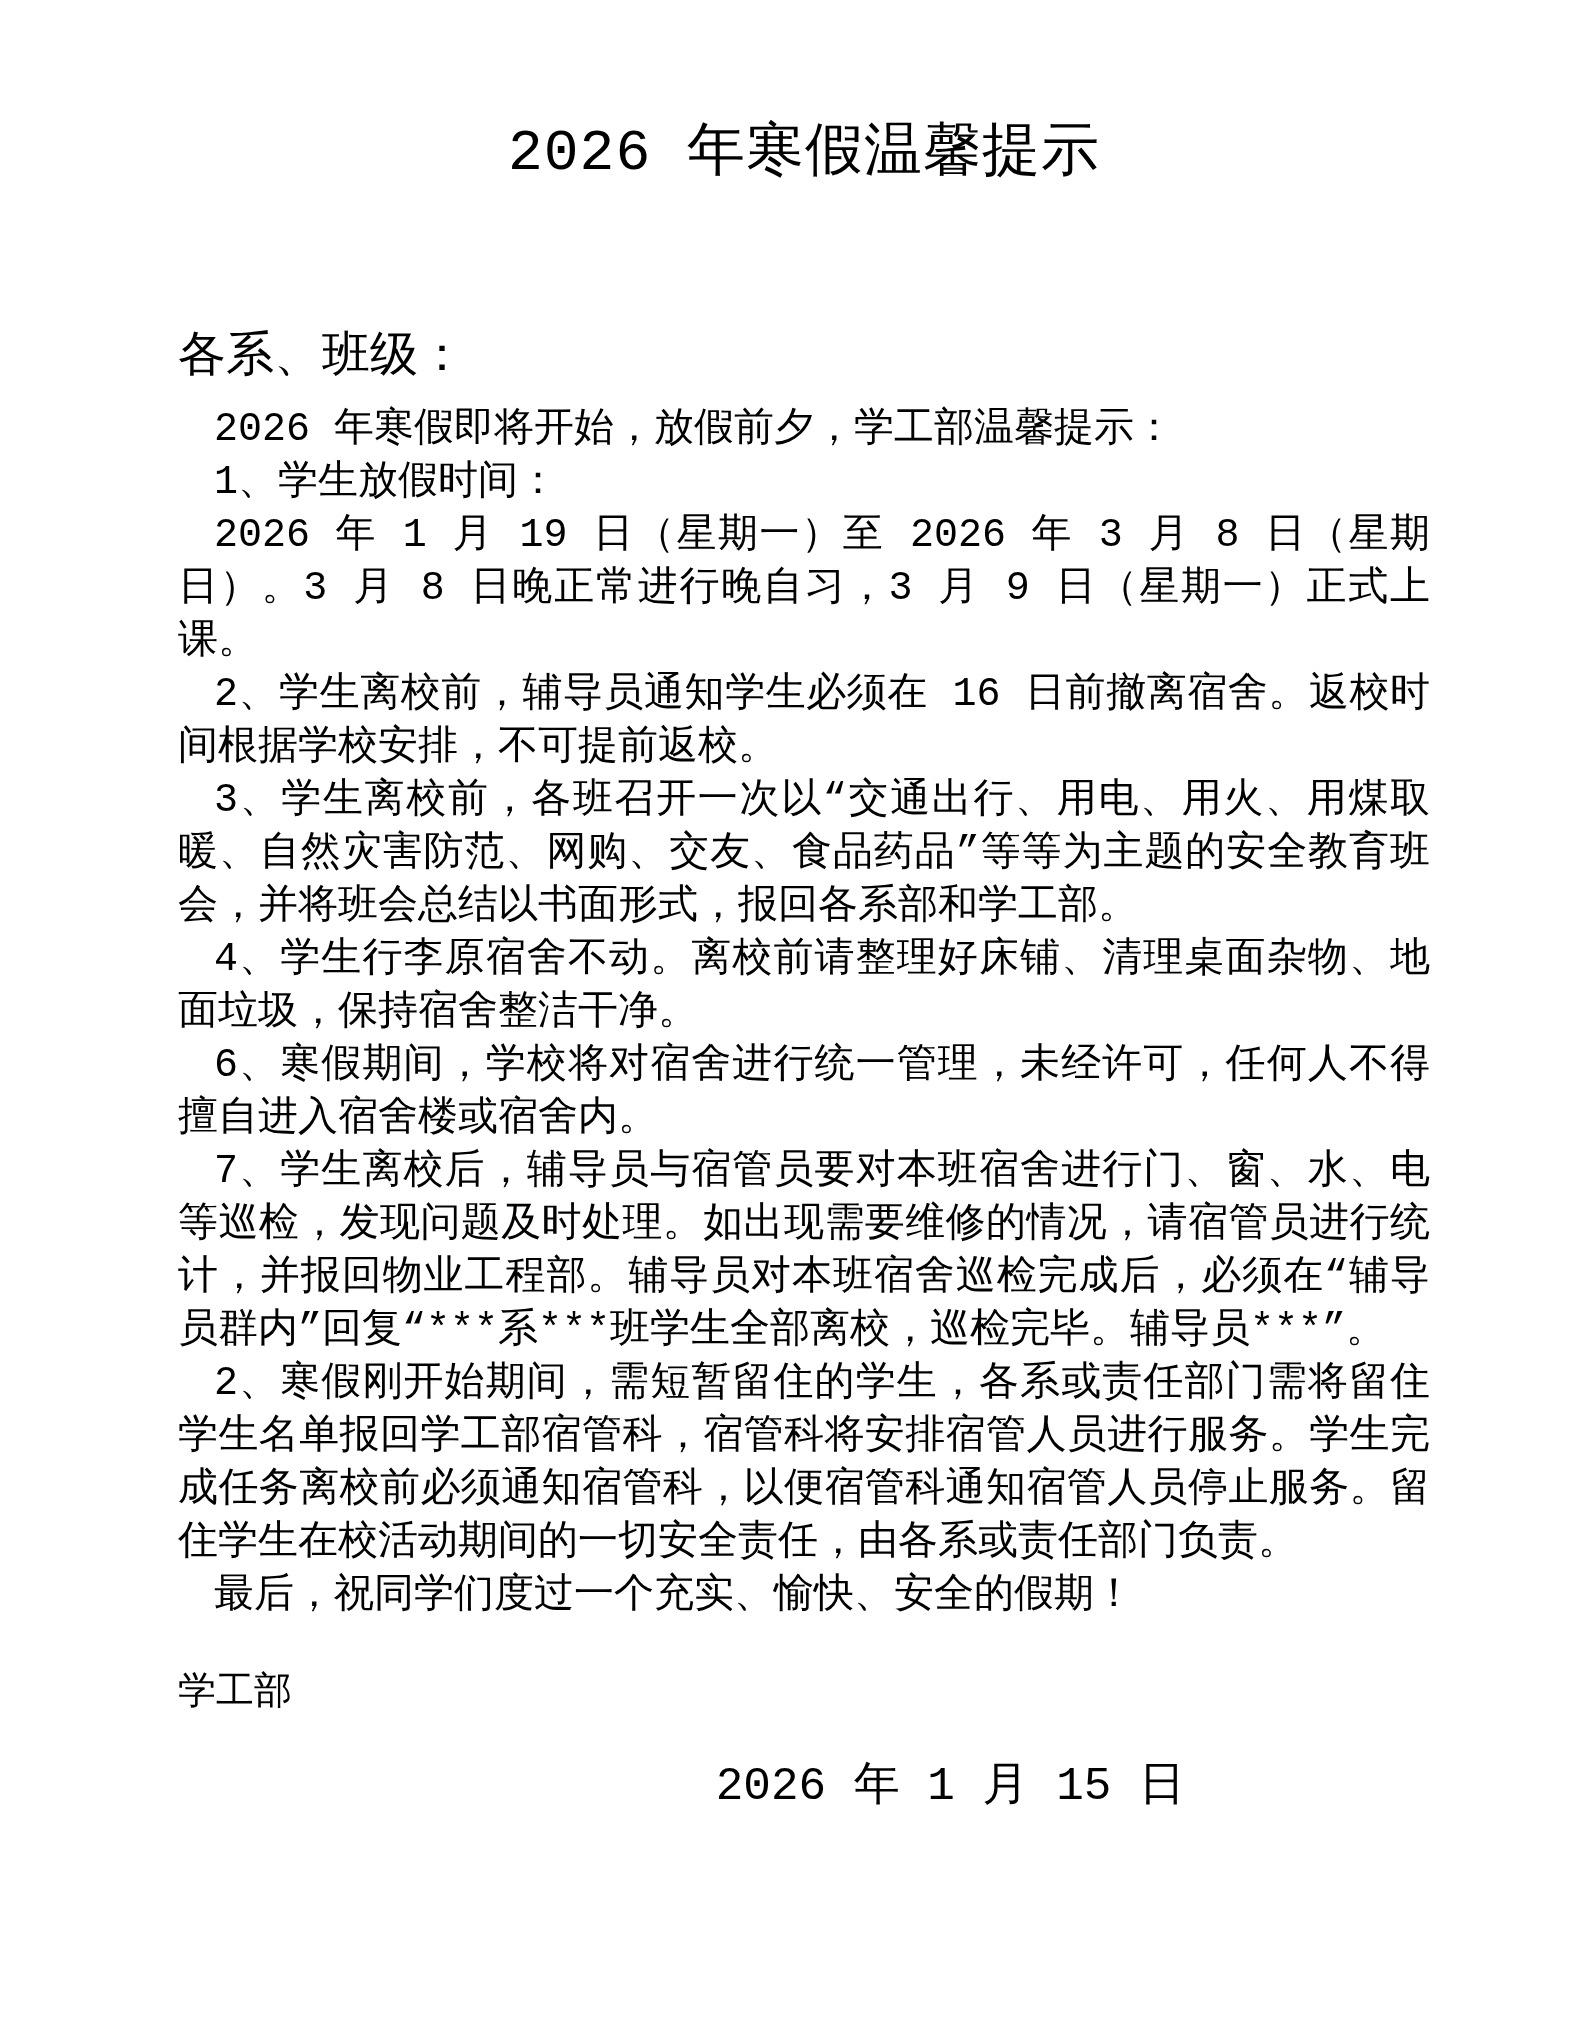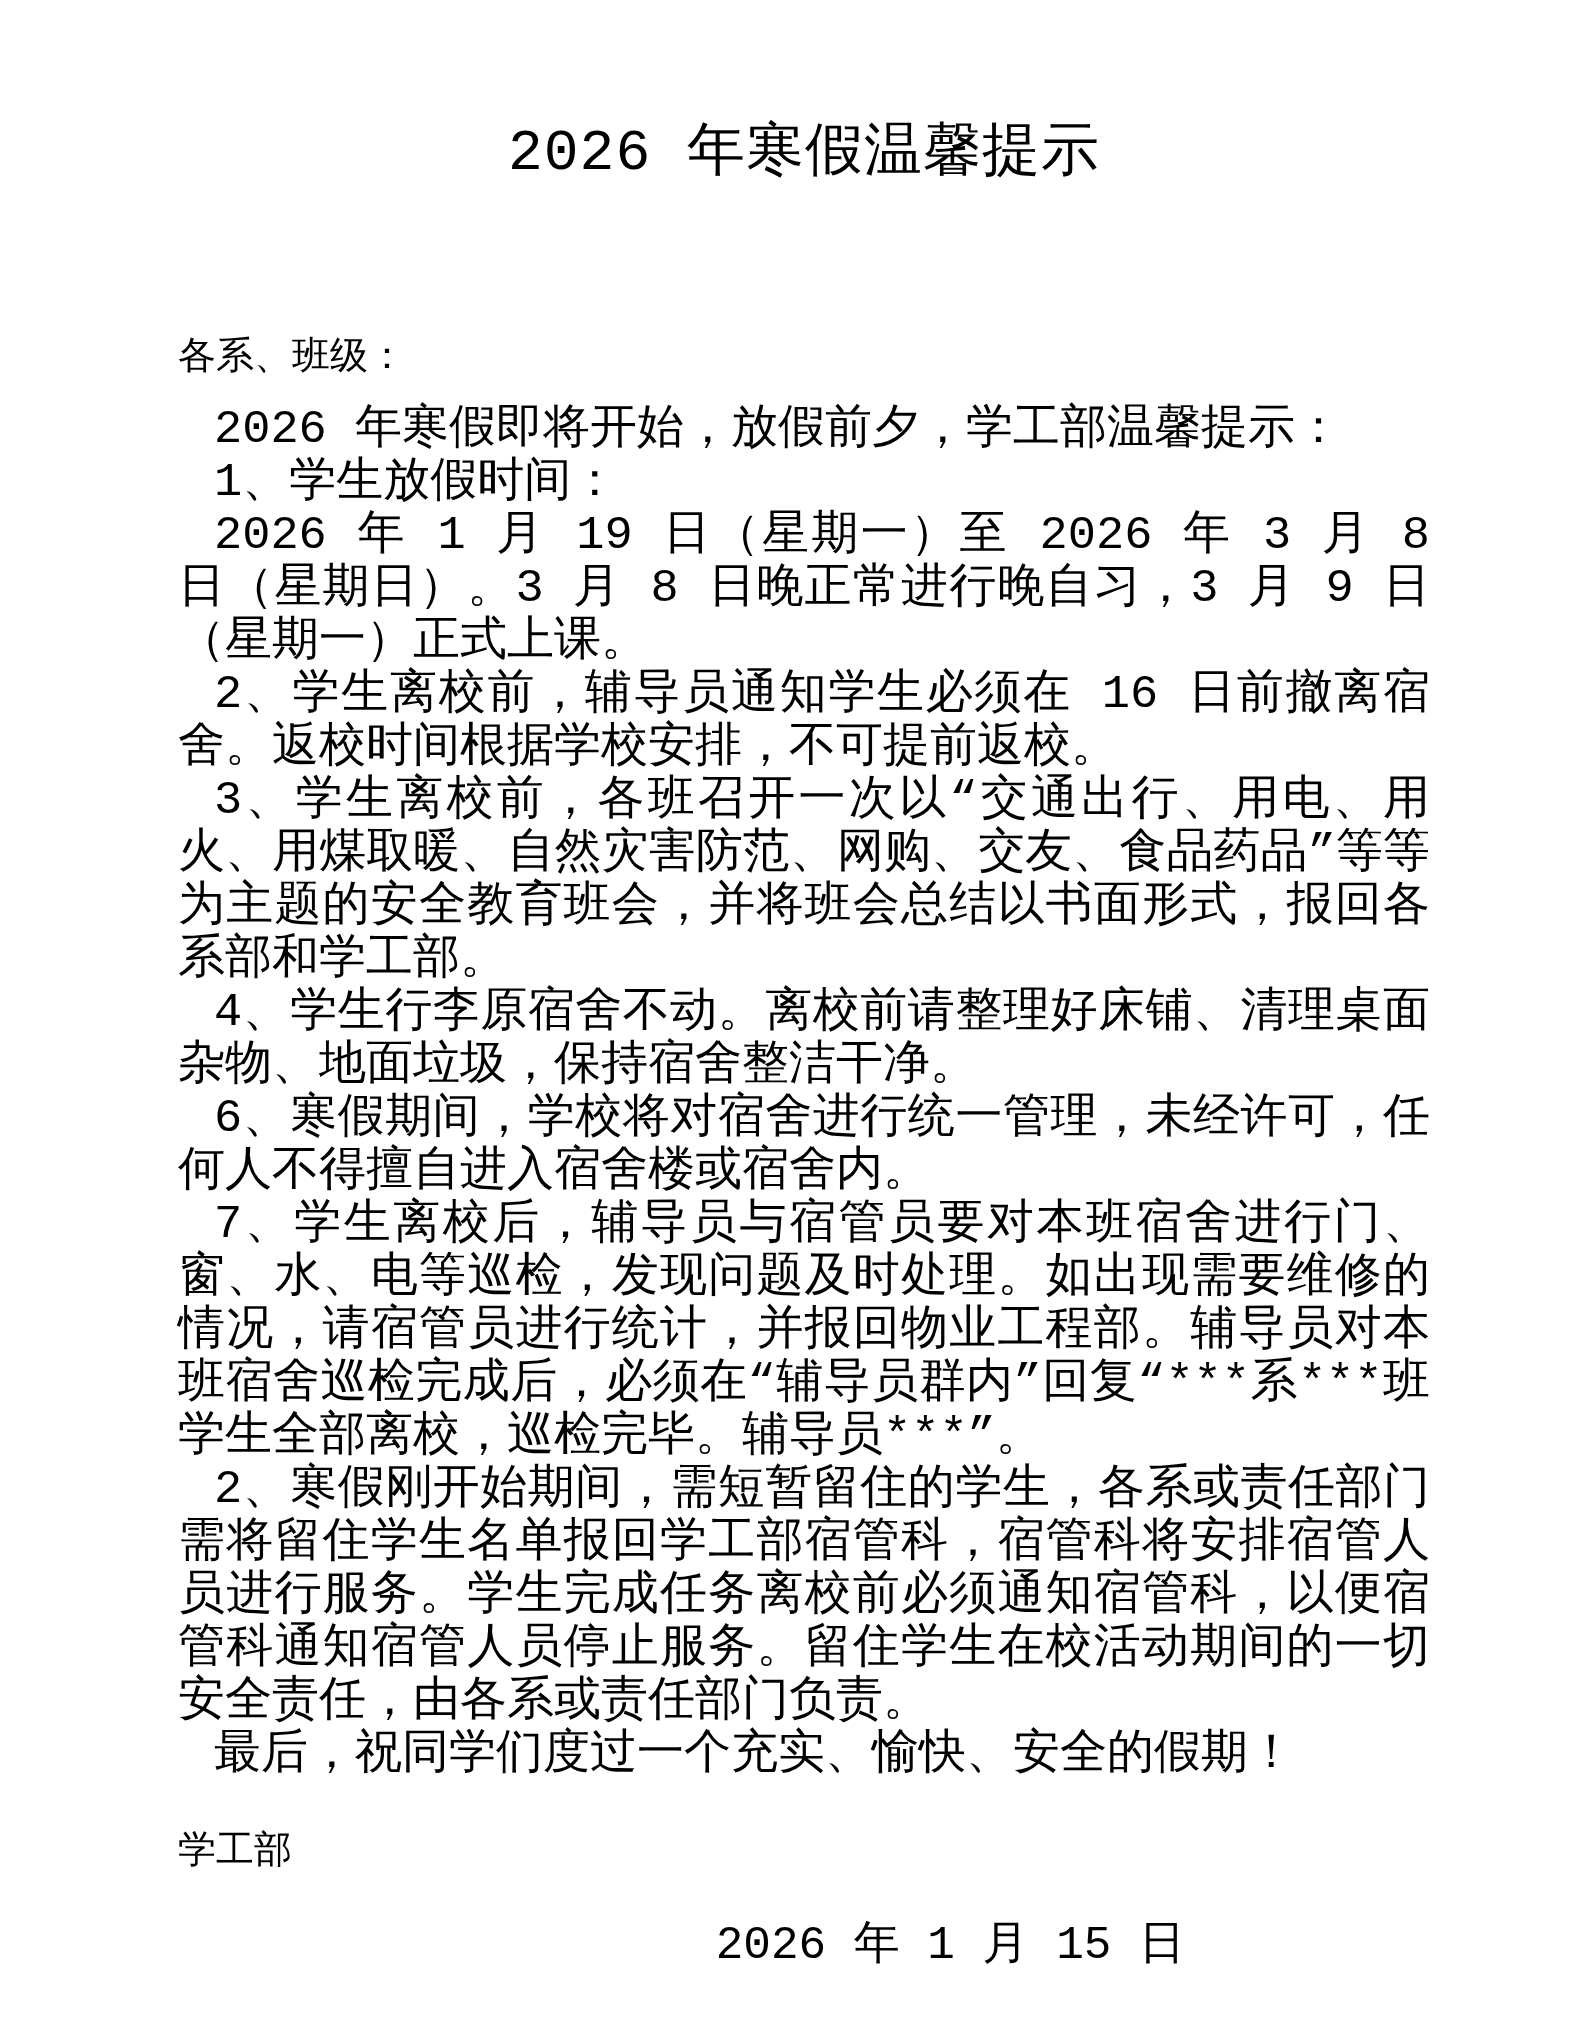--- a/index.html
+++ b/index.html
@@ -21,27 +21,27 @@
   .doc-title {
     font-size: 58px;
     font-weight: normal;
     line-height: 70px;
     text-align: center;
     margin: 0;
     letter-spacing: 1px;
   }
   .salutation {
     margin: 142px 0 19px 0;
-    font-size: 38px;
+    font-size: 48px;
     line-height: 53px;
     text-indent: 0;
   }
   .body-text p.para {
     margin: 0;
-    font-size: 47px;
+    font-size: 40px;
     line-height: 53px;
     text-align: justify;
     text-indent: 36px;
   }
   .signature {
     margin: 44px 0 0 0;
     font-size: 38px;
     line-height: 53px;
     padding-right: 168px;
   }

